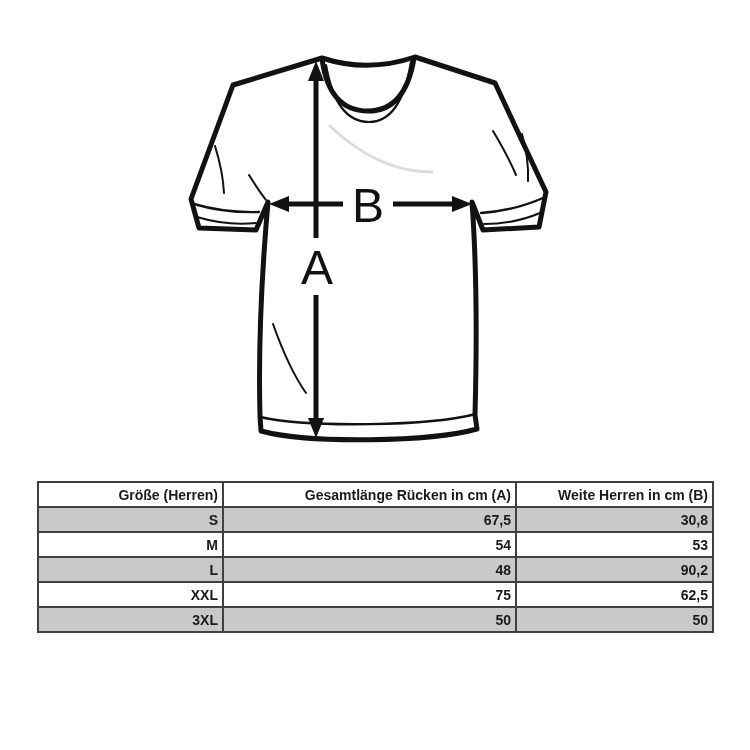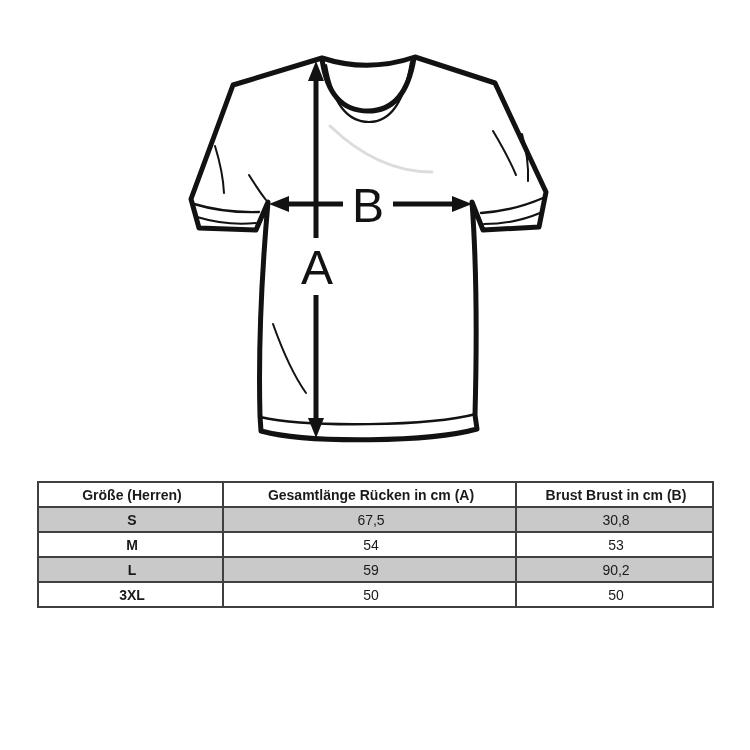--- a/index.html
+++ b/index.html
@@ -21,29 +21,29 @@
   }
   table.size-table{
     position:absolute;left:37px;top:481px;width:675px;
     border-collapse:collapse;table-layout:fixed;
   }
   .size-table th,.size-table td{
     border:2px solid var(--border);
     height:23px;
     padding:0 4px 0 7px;
     font-size:14px;
-    text-align:center;
+    text-align:right;
     vertical-align:middle;
     color:var(--text);
     white-space:nowrap;
     overflow:hidden;
   }
   .size-table th{font-weight:bold;background:var(--plain);}
   .size-table td.size-cell{font-weight:bold;}
-  .size-table td{font-weight:normal;}
+  .size-table td{font-weight:bold;}
   .size-table tbody tr:nth-child(odd) td{background:var(--shaded);}
   .size-table tbody tr:nth-child(even) td{background:var(--plain);}
 </style>
 </head>
 <body>
 
 <svg class="shirt-svg" width="750" height="475" viewBox="0 0 750 475">
 
   <g fill="none" stroke="#121212" stroke-linejoin="round" stroke-linecap="round">
     <path fill="#ffffff" stroke-width="5" d="M322 58
@@ -103,38 +103,43 @@
 <table class="size-table">
   <colgroup>
     <col style="width:185px">
     <col style="width:293px">
     <col style="width:197px">
   </colgroup>
   <thead>
     <tr>
       <th>Größe (Herren)</th>
       <th>Gesamtlänge Rücken in cm (A)</th>
-      <th>Brust Brust in cm (B)</th>
+      <th>Weite Herren in cm (B)</th>
     </tr>
   </thead>
   <tbody>
     <tr>
       <td class="size-cell">S</td>
       <td>67,5</td>
       <td>30,8</td>
     </tr>
     <tr>
       <td class="size-cell">M</td>
       <td>54</td>
       <td>53</td>
     </tr>
     <tr>
       <td class="size-cell">L</td>
-      <td>59</td>
+      <td>48</td>
       <td>90,2</td>
+    </tr>
+    <tr>
+      <td class="size-cell">XXL</td>
+      <td>75</td>
+      <td>62,5</td>
     </tr>
     <tr>
       <td class="size-cell">3XL</td>
       <td>50</td>
       <td>50</td>
     </tr>
   </tbody>
 </table>
 
 </body></html>

